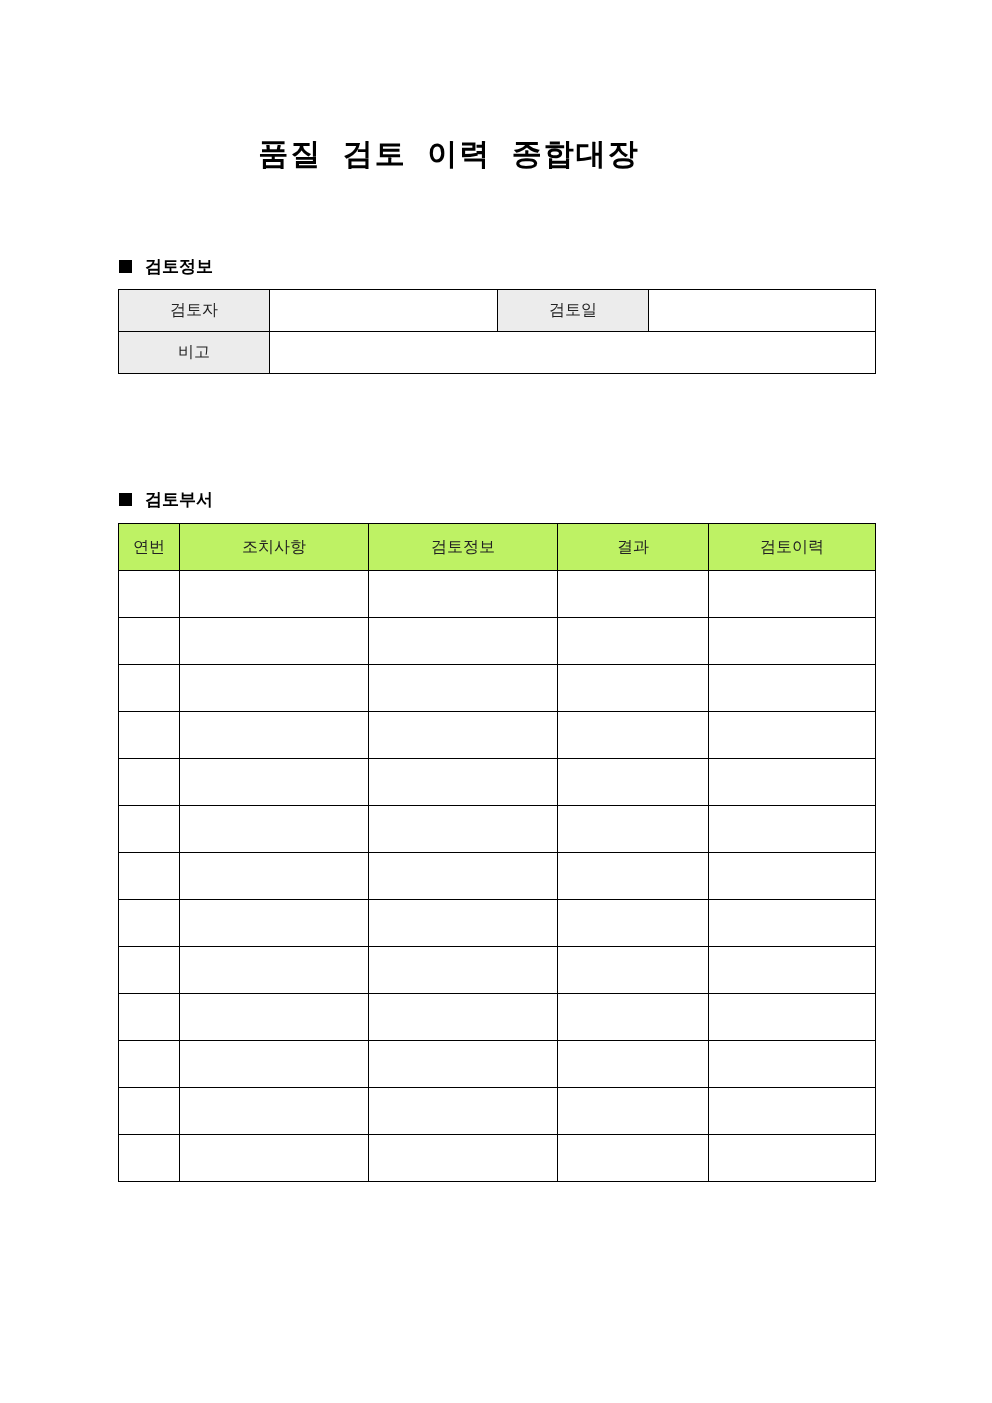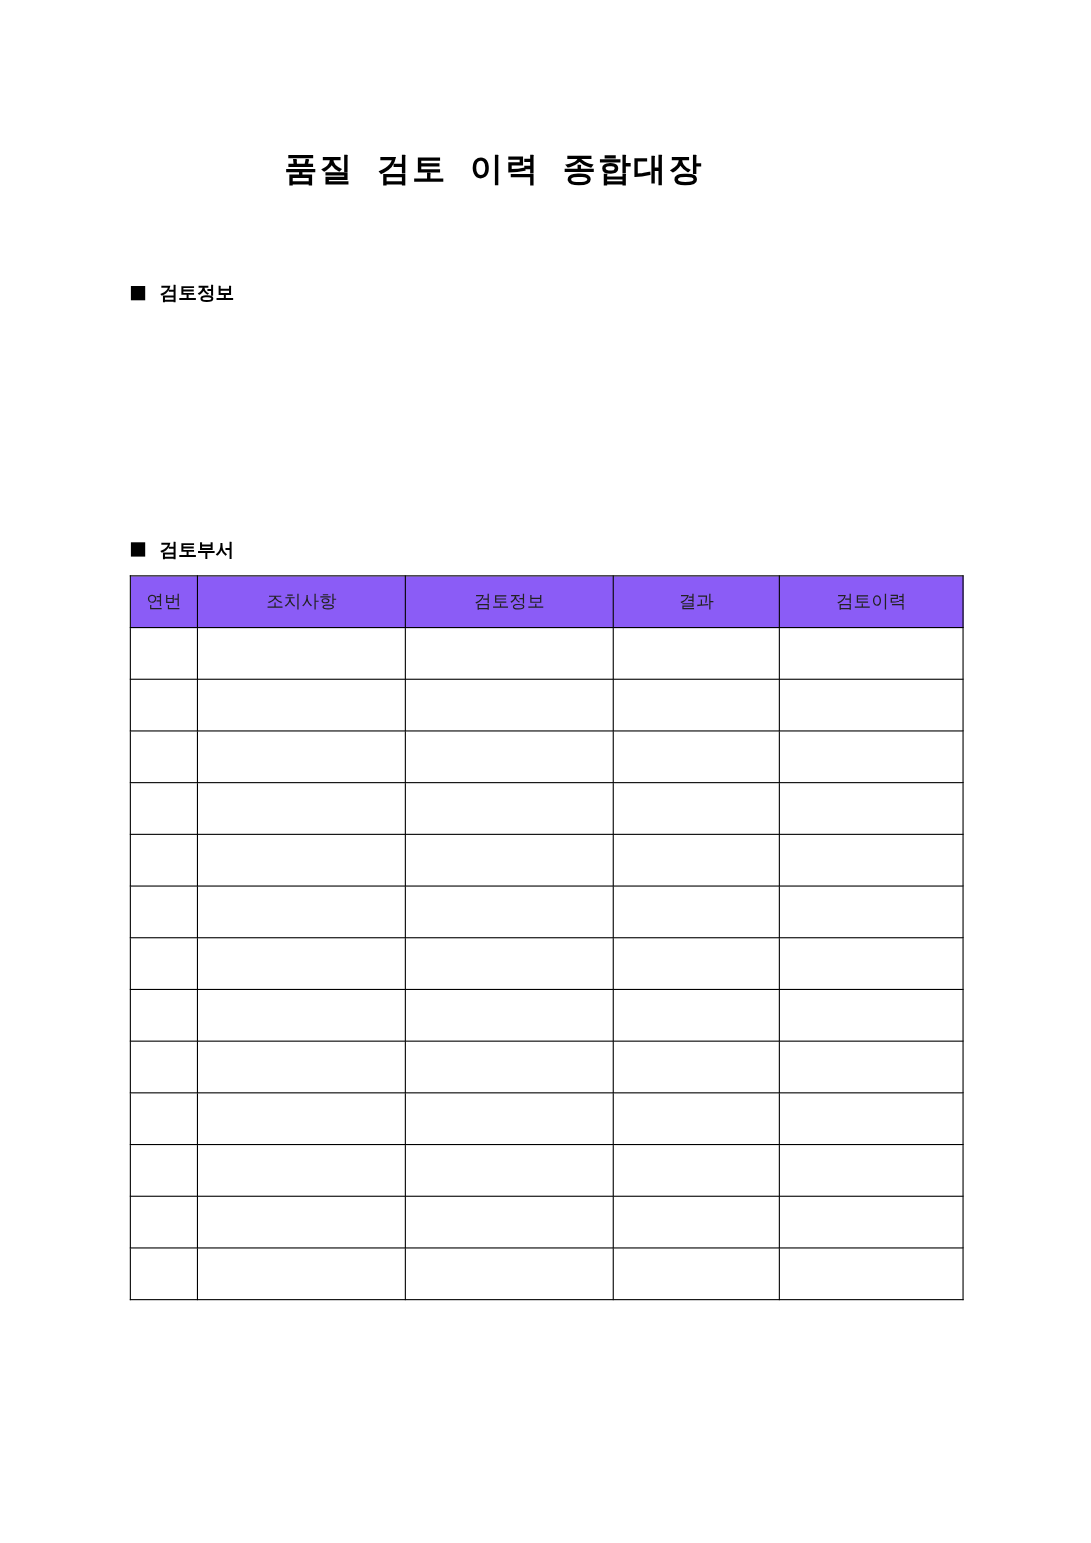--- a/index.html
+++ b/index.html
@@ -9,41 +9,51 @@
            font-size: 30px; font-weight: bold; letter-spacing: 2px; word-spacing: 8px; color: #000; }
   .section-heading { position: absolute; left: 119px; font-size: 17px; font-weight: bold; color: #000;
                      display: flex; align-items: center; font-family: Liberation Mono, monospace; }
   .section-heading .sq { display: inline-block; width: 13px; height: 13px; background: #000; margin-right: 13px; }
   table { border-collapse: collapse; position: absolute; left: 118px; table-layout: fixed; }
   td, th { border: 1.5px solid #000; padding: 0; font-size: 16px; font-weight: normal; color: #222; text-align: center; }
   .label { background: #ececec; }
   .info-table { top: 289px; width: 757px; }
   .info-table td { height: 41px; }
   .hist-table { top: 523px; width: 757px; }
-  .hist-table th { background: #8b5cf6; height: 46px; }
+  .hist-table th { background: #bef264; height: 46px; }
   .hist-table td { height: 46px; }
 </style>
 </head>
 <body>
 
 <div class="title">품질 검토 이력 종합대장</div>
 
 <div class="section-heading" style="top:255px;">
   <span class="sq"></span>
   <span>검토정보</span>
 </div>
 
 <table class="info-table">
   <colgroup>
     <col style="width:151px">
       <col style="width:228px">
       <col style="width:151px">
       <col style="width:227px">
   </colgroup>
   <tbody>
+      <tr>
+    <td class="label">검토자</td>
+    <td></td>
+    <td class="label">검토일</td>
+    <td></td>
+  </tr>
+  <tr>
+    <td class="label">비고</td>
+    <td colspan="3"></td>
+  </tr>
 </tbody>
   </table>
 
 <div class="section-heading" style="top:488px;">
   <span class="sq"></span>
   <span>검토부서</span>
 </div>
 
 <table class="hist-table">
   <colgroup>

